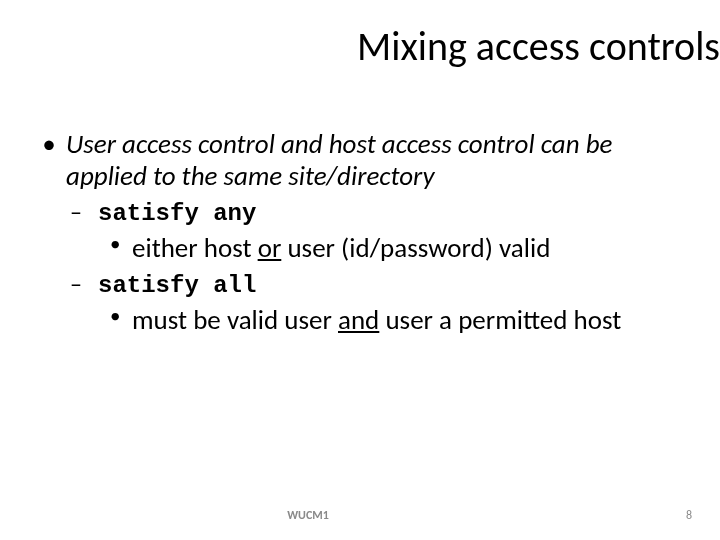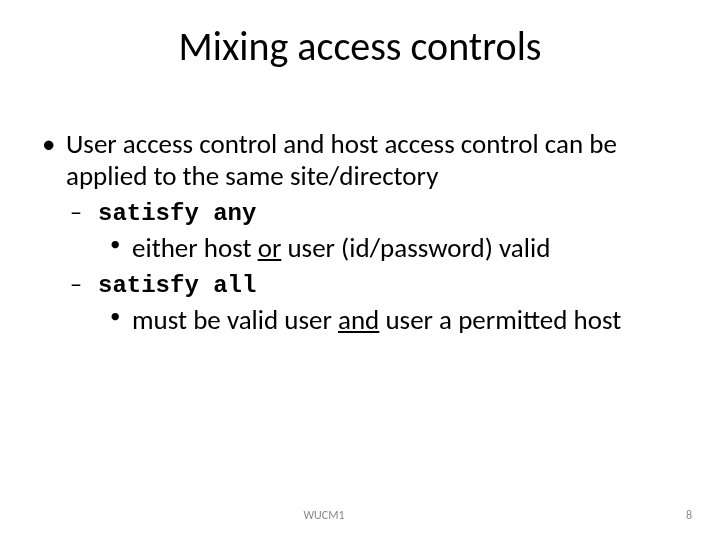--- a/index.html
+++ b/index.html
@@ -16,37 +16,38 @@
     position: relative;
     width: 720px;
     height: 540px;
     box-sizing: border-box;
   }
   .title {
     position: absolute;
     top: 22px;
     left: 0;
     width: 720px;
-    text-align: center;
+    text-align: right;
     font-size: 40px;
     font-weight: 400;
     letter-spacing: 0px;
   }
   .body {
     position: absolute;
     top: 128px;
     left: 40px;
     right: 40px;
     font-size: 27px;
     line-height: 1.18;
   }
   .lvl1 {
     position: relative;
     padding-left: 26px;
     margin-bottom: 2px;
+    font-style: italic;
   }
   .lvl1::before {
     content: "•";
     position: absolute;
     left: 2px;
     top: 0;
     font-size: 27px;
   }
   .lvl2 {
     position: relative;
@@ -79,25 +80,26 @@
   .mono {
     font-family: "Courier New", Courier, monospace;
     font-weight: bold;
   }
   .und {
     text-decoration: underline;
   }
   .footer-center {
     position: absolute;
     bottom: 18px;
-    left: 16px;
+    left: 0;
     width: 616px;
     text-align: center;
     font-size: 12px;
     color: #8a8a8a;
+    font-weight: bold;
   }
   .footer-right {
     position: absolute;
     bottom: 18px;
     right: 28px;
     font-size: 12px;
     color: #8a8a8a;
   }
 </style>
 </head>

